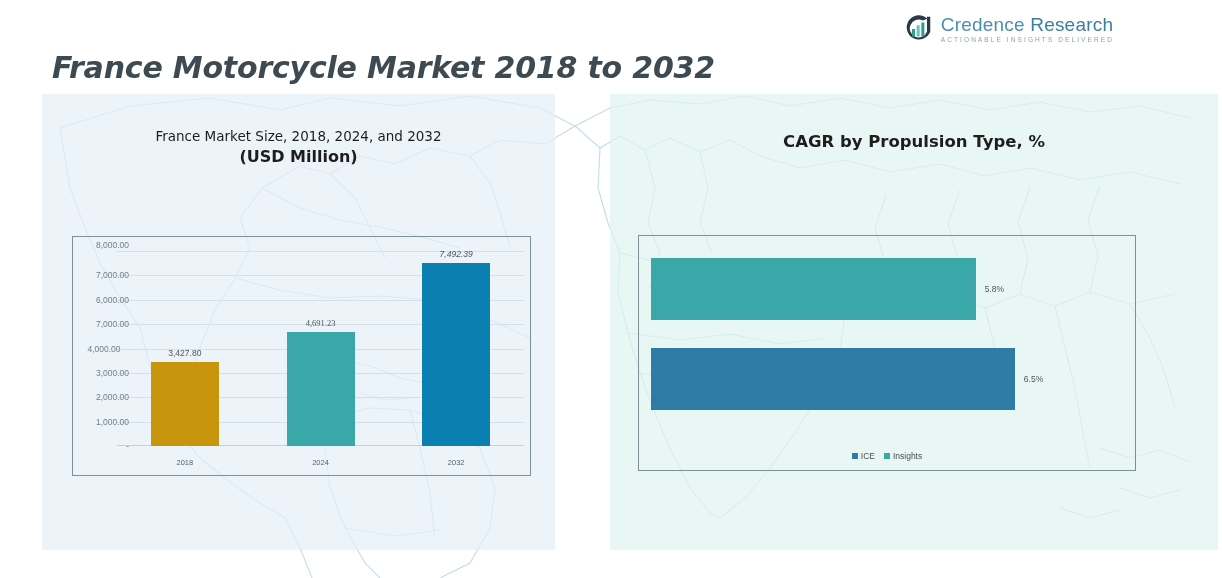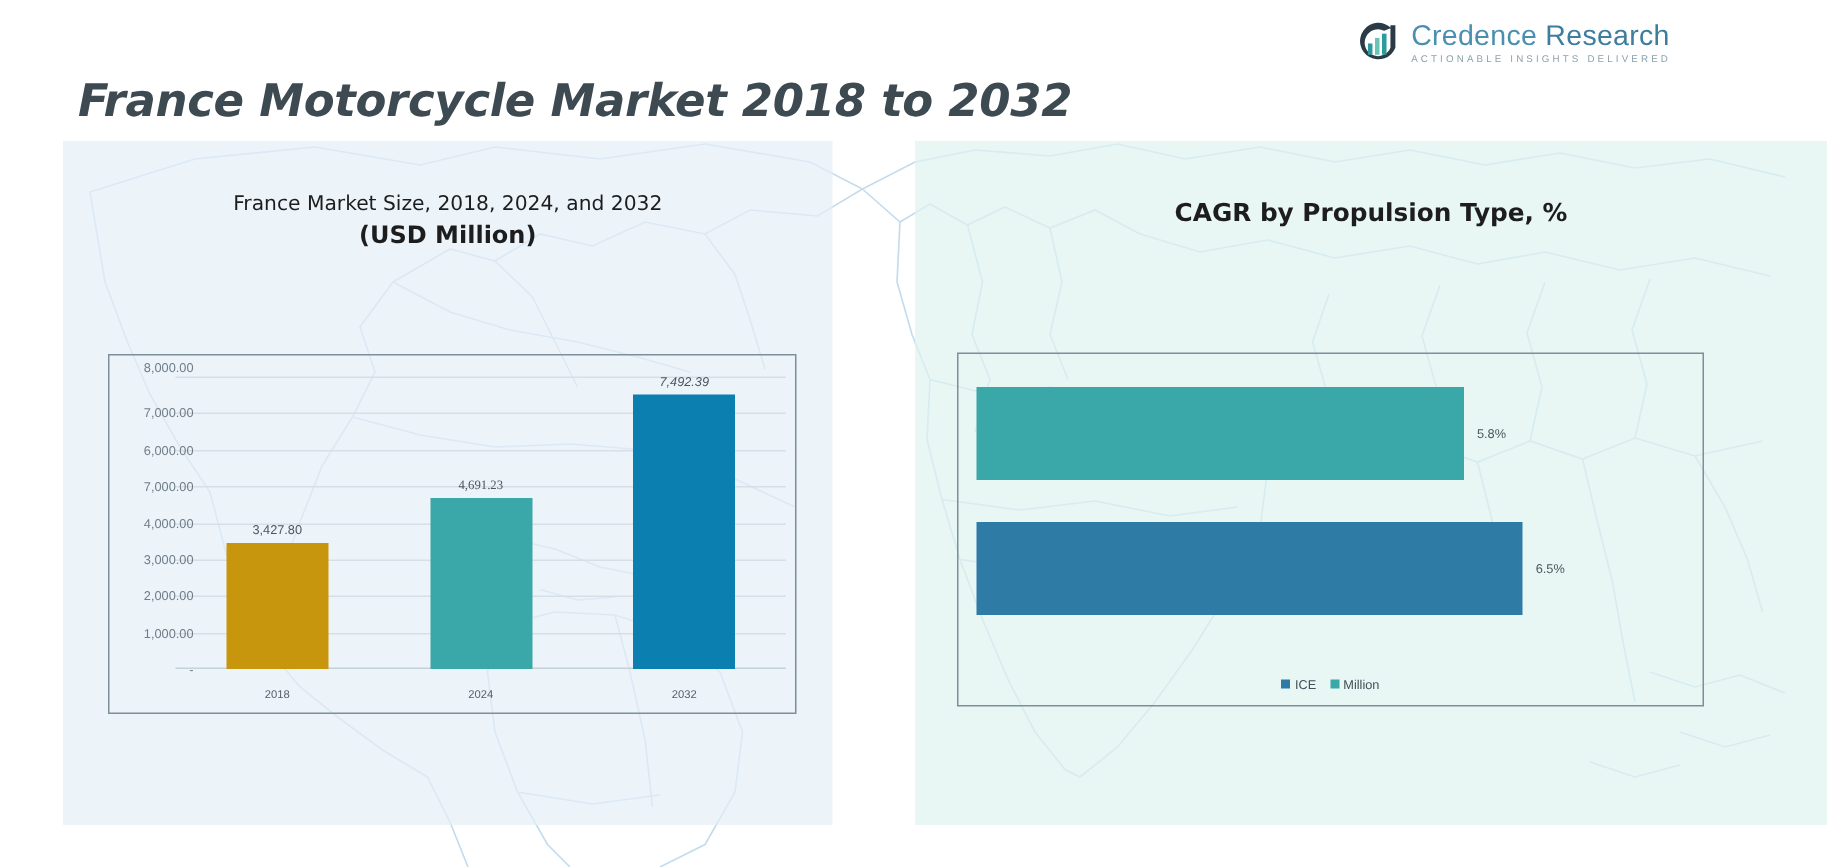--- a/index.html
+++ b/index.html
@@ -164,21 +164,21 @@
   <div id="left-chart" class="chart-box">
     <div class="plot" id="left-plot">
         <div class="ytick" style="top: 209px;">-</div>
         <div class="gridline" style="top: 184.625px;"></div>
         <div class="ytick" style="top: 184.625px;">1,000.00</div>
         <div class="gridline" style="top: 160.25px;"></div>
         <div class="ytick" style="top: 160.25px;">2,000.00</div>
         <div class="gridline" style="top: 135.875px;"></div>
         <div class="ytick" style="top: 135.875px;">3,000.00</div>
         <div class="gridline" style="top: 111.5px;"></div>
-        <div class="ytick" style="top: 111.5px;">4,000.00</div>
+        <div class="ytick" style="top: 111.5px; text-align: center;">4,000.00</div>
         <div class="gridline" style="top: 87.125px;"></div>
         <div class="ytick" style="top: 87.125px;">7,000.00</div>
         <div class="gridline" style="top: 62.75px;"></div>
         <div class="ytick" style="top: 62.75px;">6,000.00</div>
         <div class="gridline" style="top: 38.375px;"></div>
         <div class="ytick" style="top: 38.375px;">7,000.00</div>
         <div class="gridline" style="top: 14px;"></div>
         <div class="ytick" style="top: 8px;">8,000.00</div>
         <div class="axis-base"></div>
         <div class="col-bar" style="left: 77.8333px; width: 68px; height: 83.5526px; background: rgb(199, 150, 12);"></div>
@@ -204,17 +204,17 @@
         <div class="hbar" style="top: 112px; width: 363.819px; height: 62px; background: rgb(46, 123, 166);"></div>
         <div class="hbar-label" style="left: 384.819px; top: 143px;">6.5%</div>
       </div>
     <div class="legend" id="right-legend">
         <div class="legend-item">
           <span class="legend-swatch" style="background: rgb(46, 123, 166);"></span>
           <span>ICE</span>
         </div>
         <div class="legend-item">
           <span class="legend-swatch" style="background: rgb(58, 168, 168);"></span>
-          <span>Million</span>
+          <span>Insights</span>
         </div>
       </div>
   </div>
 </div>
 
 </body></html>

